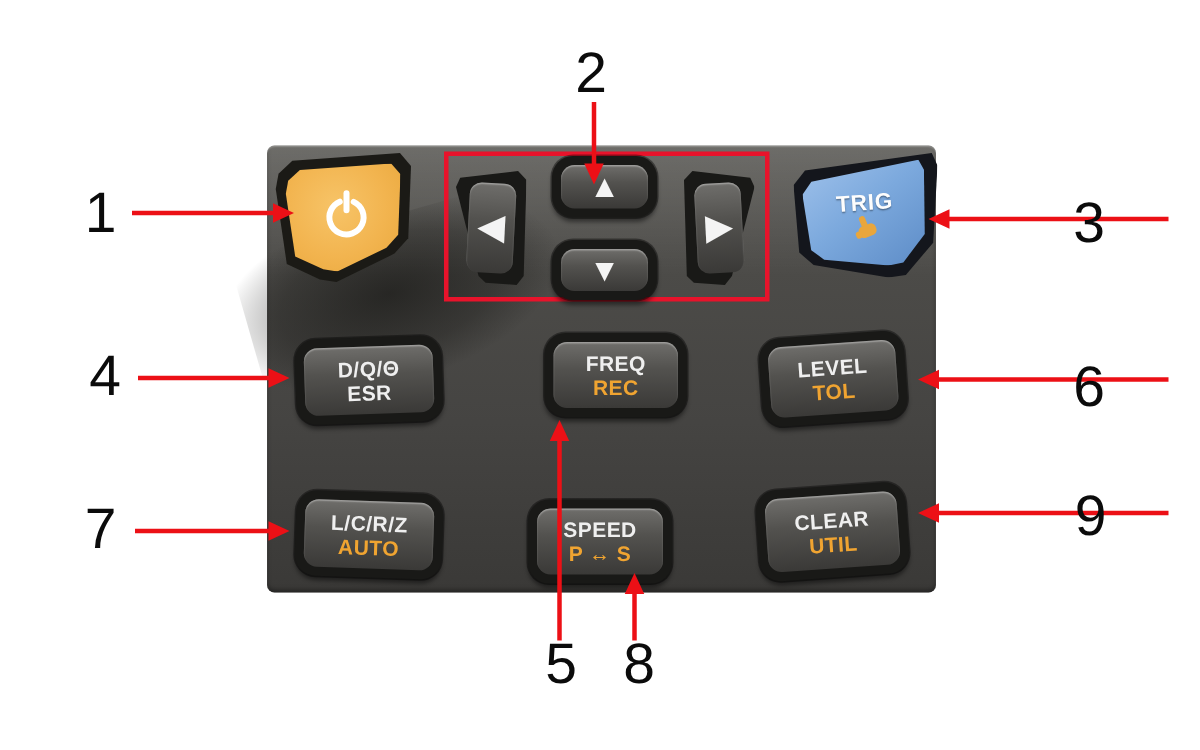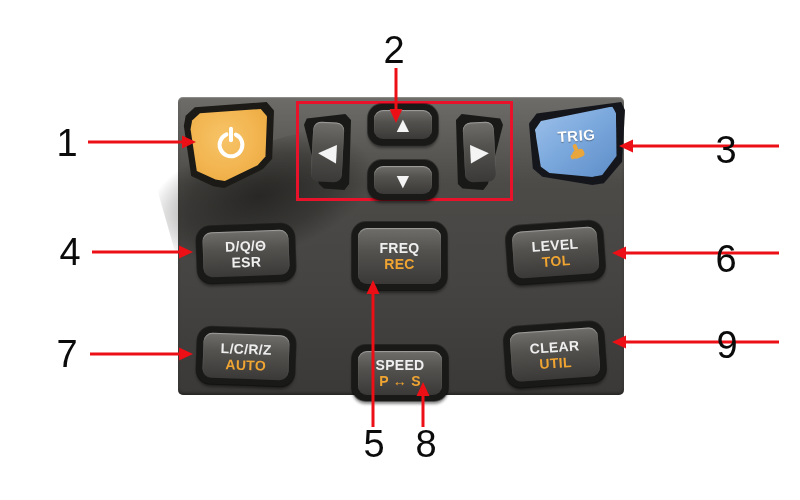--- a/index.html
+++ b/index.html
@@ -117,40 +117,40 @@
         </svg>
       </div>
     </div>
 
     <div class="key" style="left:19px;top:128px;width:98px;height:57px;transform:rotate(-2deg);">
       <div class="face">
         <span class="l1">D/Q/Θ</span>
         <span class="l2 white">ESR</span>
       </div>
     </div>
-    <div class="key" style="left:174px;top:125px;width:95px;height:68px;text-align:center;">
+    <div class="key" style="left:185px;top:125px;width:95px;height:56px;text-align:center;">
       <div class="face">
         <span class="l1">FREQ</span>
         <span class="l2">REC</span>
       </div>
     </div>
     <div class="key" style="left:329px;top:126px;width:97px;height:59px;transform:rotate(-4deg);">
       <div class="face">
         <span class="l1">LEVEL</span>
         <span class="l2">TOL</span>
       </div>
     </div>
 
     <div class="key" style="left:19px;top:231px;width:98px;height:57px;transform:rotate(2deg);">
       <div class="face">
         <span class="l1">L/C/R/Z</span>
         <span class="l2">AUTO</span>
       </div>
     </div>
-    <div class="key" style="left:174px;top:248px;width:96px;height:56px;">
+    <div class="key" style="left:174px;top:236px;width:96px;height:56px;">
       <div class="face">
         <span class="l1">SPEED</span>
         <span class="l2">P ↔ S</span>
       </div>
     </div>
     <div class="key" style="left:327px;top:227px;width:100px;height:61px;transform:rotate(-4deg);">
       <div class="face">
         <span class="l1">CLEAR</span>
         <span class="l2">UTIL</span>
       </div>

